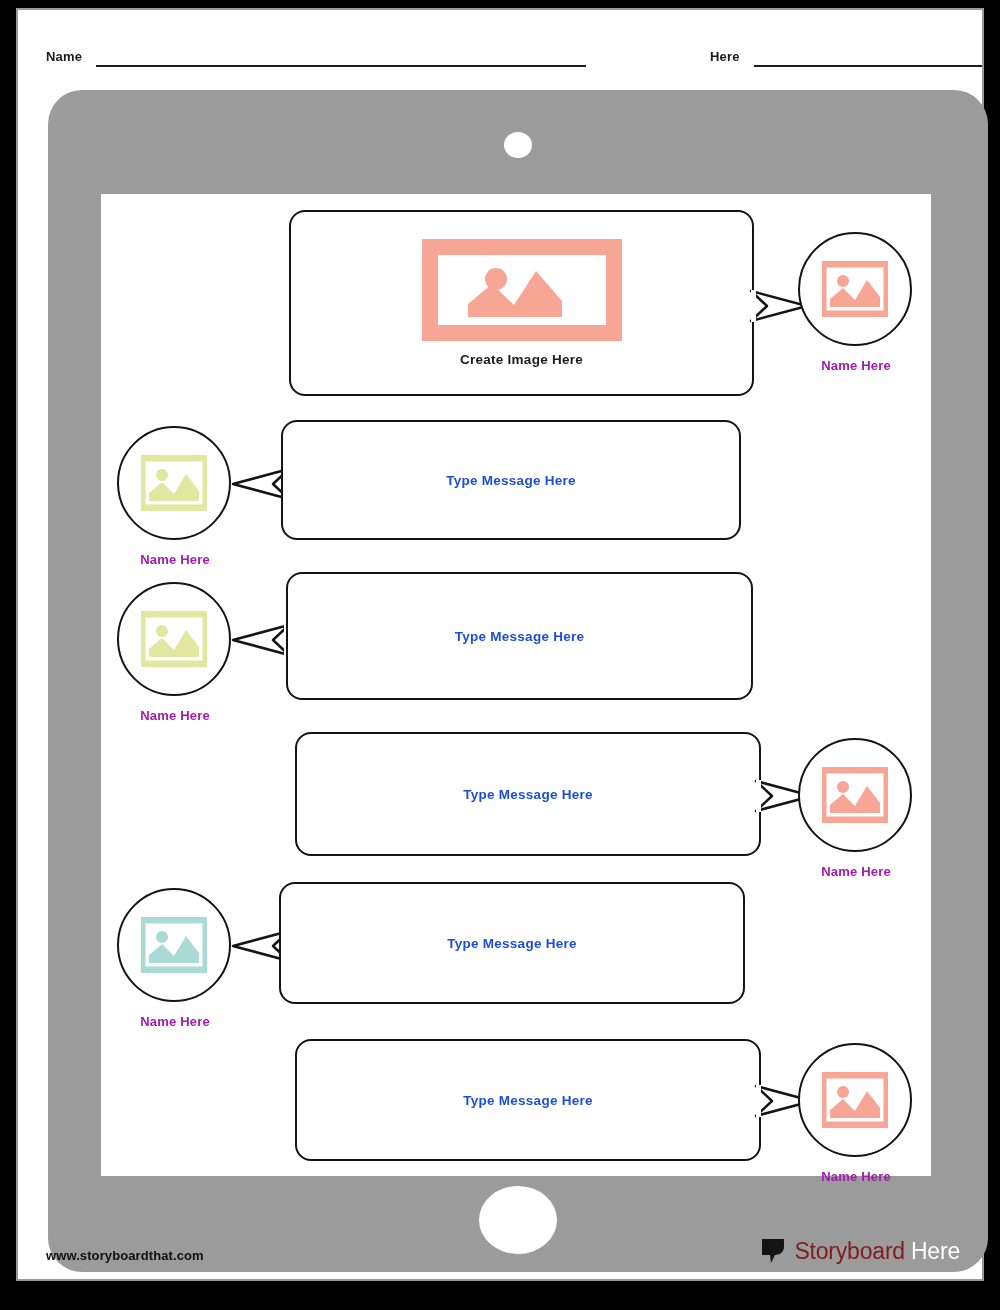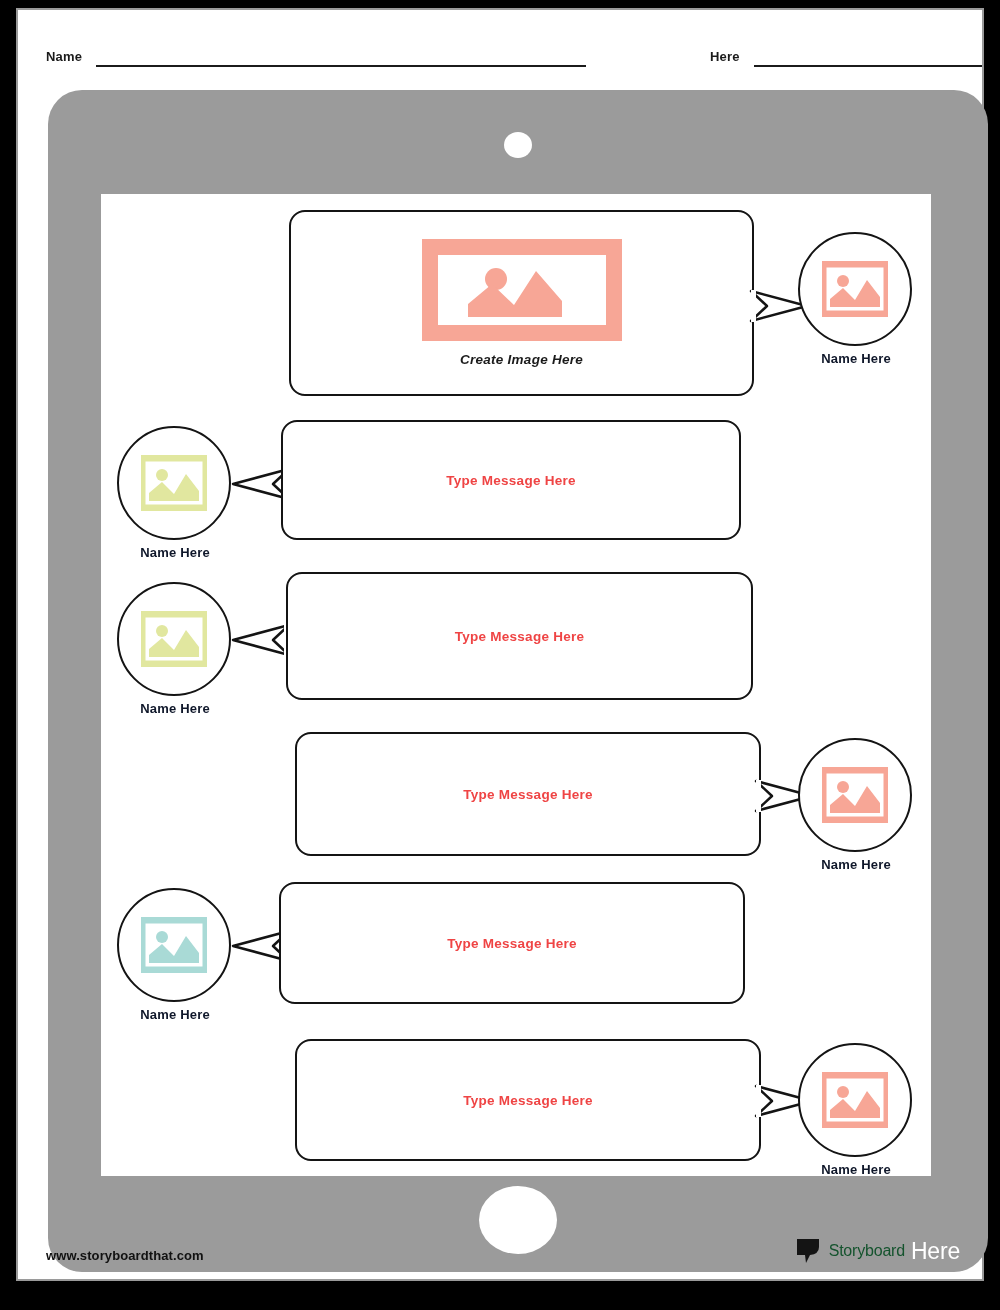--- a/index.html
+++ b/index.html
@@ -103,24 +103,24 @@
     width: 114px; height: 114px;
     border: 2.5px solid #141414;
     border-radius: 50%;
     box-sizing: border-box;
     display: flex;
     align-items: center;
     justify-content: center;
     background: #ffffff;
   }
   .avatar-name {
-    margin-top: 5px;
+    margin-top: 12px;
     font-size: 13px;
     font-weight: bold;
-    color: #0f172a;
+    color: #a21caf;
     letter-spacing: .2px;
     white-space: nowrap;
   }
 
   
   .pic {
     display: block;
   }
 
   
@@ -130,21 +130,21 @@
     border: 2.5px solid #141414;
     border-radius: 16px;
     box-sizing: border-box;
     display: flex;
     align-items: center;
     justify-content: center;
   }
   .bubble-text {
     font-size: 13.5px;
     font-weight: bold;
-    color: #ef4444;
+    color: #1d4ed8;
     letter-spacing: .25px;
     text-align: center;
   }
   .tail {
     position: absolute;
     overflow: visible;
   }
 
   
   .media-stack {
@@ -180,22 +180,22 @@
     letter-spacing: .1px;
   }
   #footer-logo {
     position: absolute;
     right: 22px; bottom: 14px;
     display: flex;
     align-items: center;
     gap: 8px;
   }
   #footer-logo .logo-word {
-    font-size: 16px;
-    color: #14532d;
+    font-size: 23px;
+    color: #7f1d1d;
     letter-spacing: -.2px;
   }
   #footer-logo .logo-word2 {
     font-size: 23px;
     color: #ffffff;
     letter-spacing: -.2px;
     margin-left: -2px;
   }
 </style>
 </head>
@@ -213,21 +213,21 @@
       <span class="field-rule"></span>
     </div>
 
     <div id="tablet">
       <div id="tablet-camera"></div>
       <div id="tablet-home"></div>
 
       <div id="screen">
 
         <div class="row" id="row-1" style="top:16px;height:190px;">
-          <div class="bubble" style="left:188px;top:0;width:465px;height:186px;font-style:italic;">
+          <div class="bubble" style="left:188px;top:0;width:465px;height:186px;">
             <div class="media-stack">
               <div class="media-frame">
                 <svg class="pic" width="112" height="58" viewBox="0 0 112 58">
                   <circle cx="30" cy="18" r="11" fill="#f7a696"></circle>
                   <path d="M2 56 L2 43 L26 23 L48 44 L70 10 L96 40 L96 56 Z" fill="#f7a696"></path>
                 </svg>
               </div>
               <div class="media-caption">Create Image Here</div>
             </div>
           </div>

